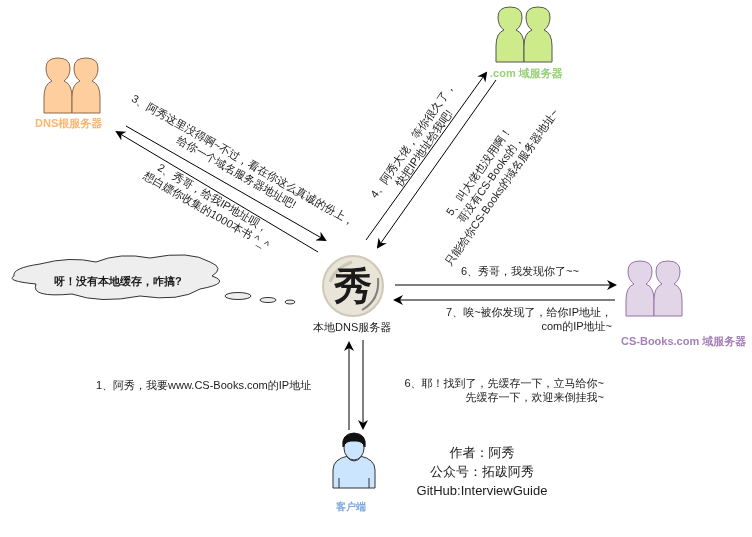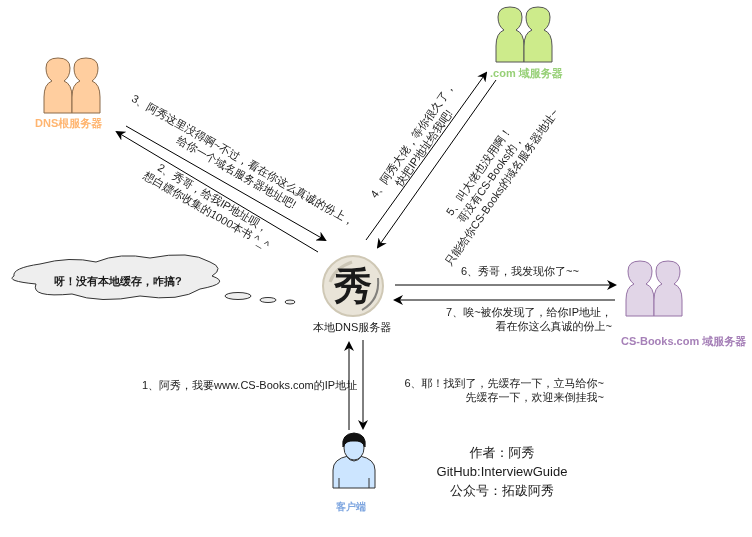--- a/index.html
+++ b/index.html
@@ -110,29 +110,29 @@
   <div class="rot" style="left:385px;top:158px;width:210px;transform:rotate(-55deg);">
     <div>5、叫大佬也没用啊！</div>
     <div>哥没有CS-Books的，</div>
     <div>只能给你CS-Books的域名服务器地址~</div>
   </div>
 
   <div class="lbl" style="left:461px;top:264px;">6、秀哥，我发现你了~~</div>
 
   <div class="lbl center" style="left:412px;top:305px;width:200px;">
     <div>7、唉~被你发现了，给你IP地址，</div>
-    <div>看在你这么真诚的份上~</div>
+    <div>com的IP地址~</div>
   </div>
 
-  <div class="lbl" style="left:96px;top:378px;margin-left:46px;">1、阿秀，我要www.CS-Books.com的IP地址</div>
+  <div class="lbl" style="left:96px;top:378px;">1、阿秀，我要www.CS-Books.com的IP地址</div>
 
   <div class="lbl center" style="left:368px;top:376px;width:236px;">
     <div>6、耶！找到了，先缓存一下，立马给你~</div>
     <div>先缓存一下，欢迎来倒挂我~</div>
   </div>
 
-  <div class="credit" style="left:422px;top:443px;width:160px;">
+  <div class="credit" style="left:402px;top:443px;width:160px;">
     <div>作者：阿秀</div>
+    <div>公众号：拓跋阿秀</div>
     <div>GitHub:InterviewGuide</div>
-    <div>公众号：拓跋阿秀</div>
   </div>
 
 </div>
 
 </body></html>

